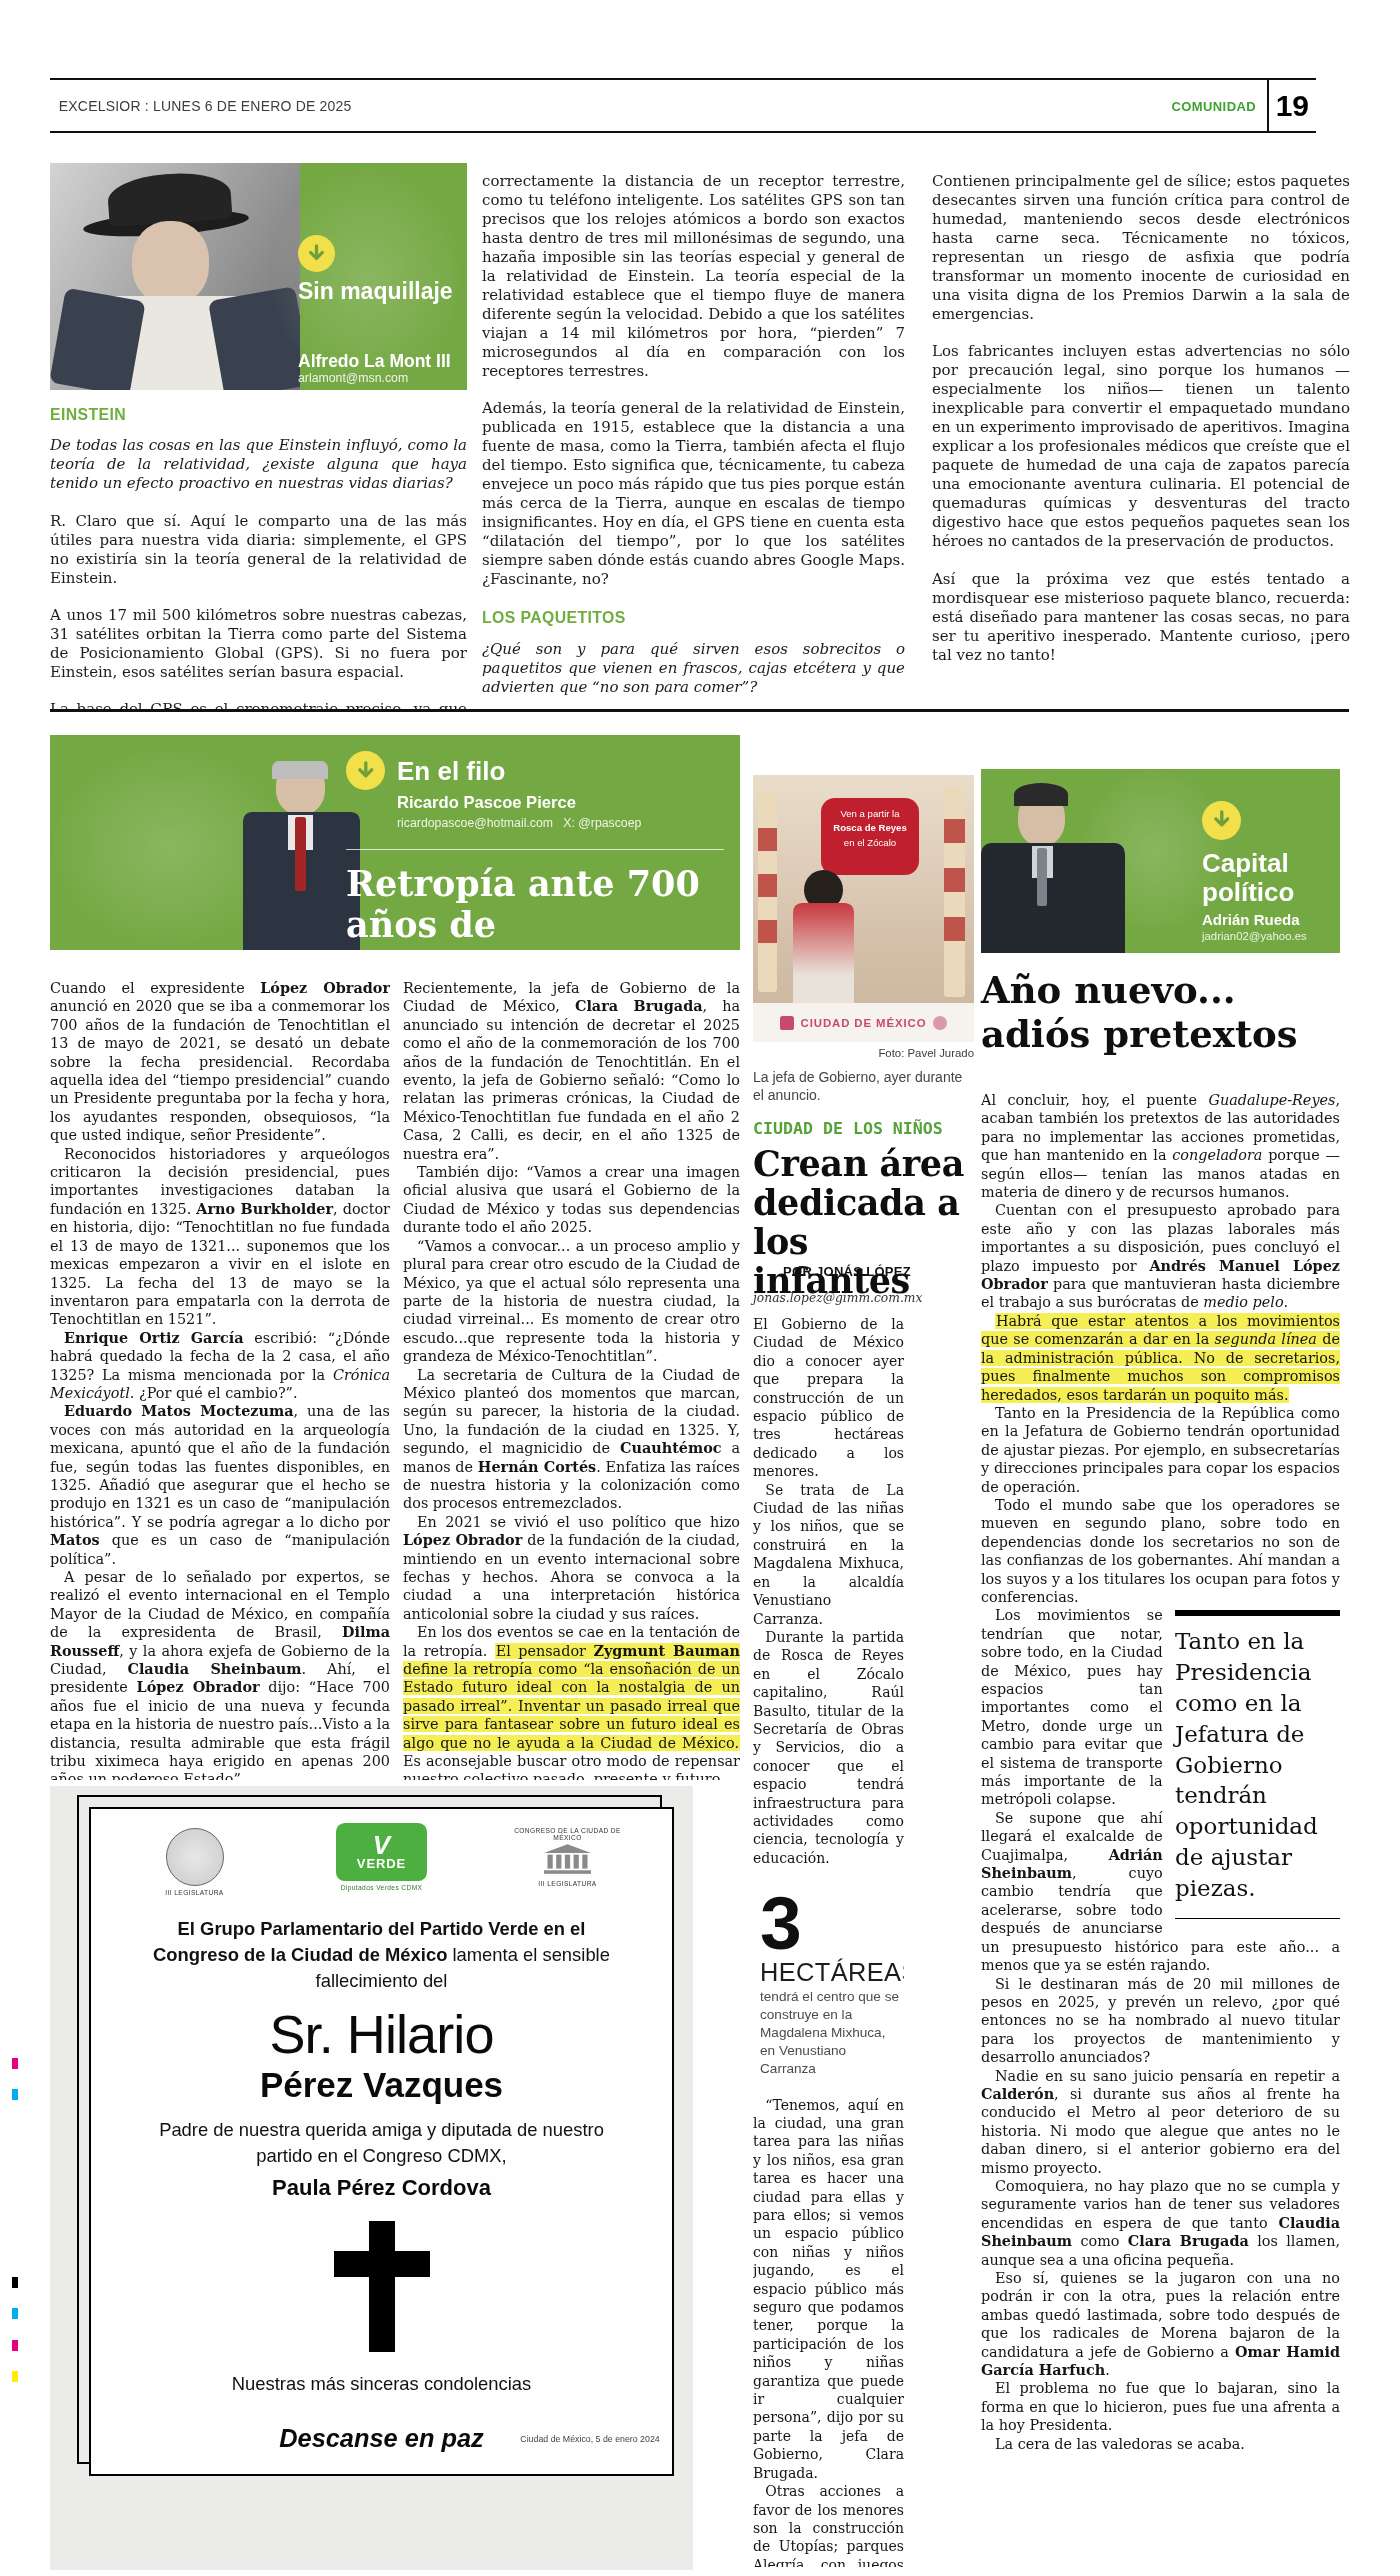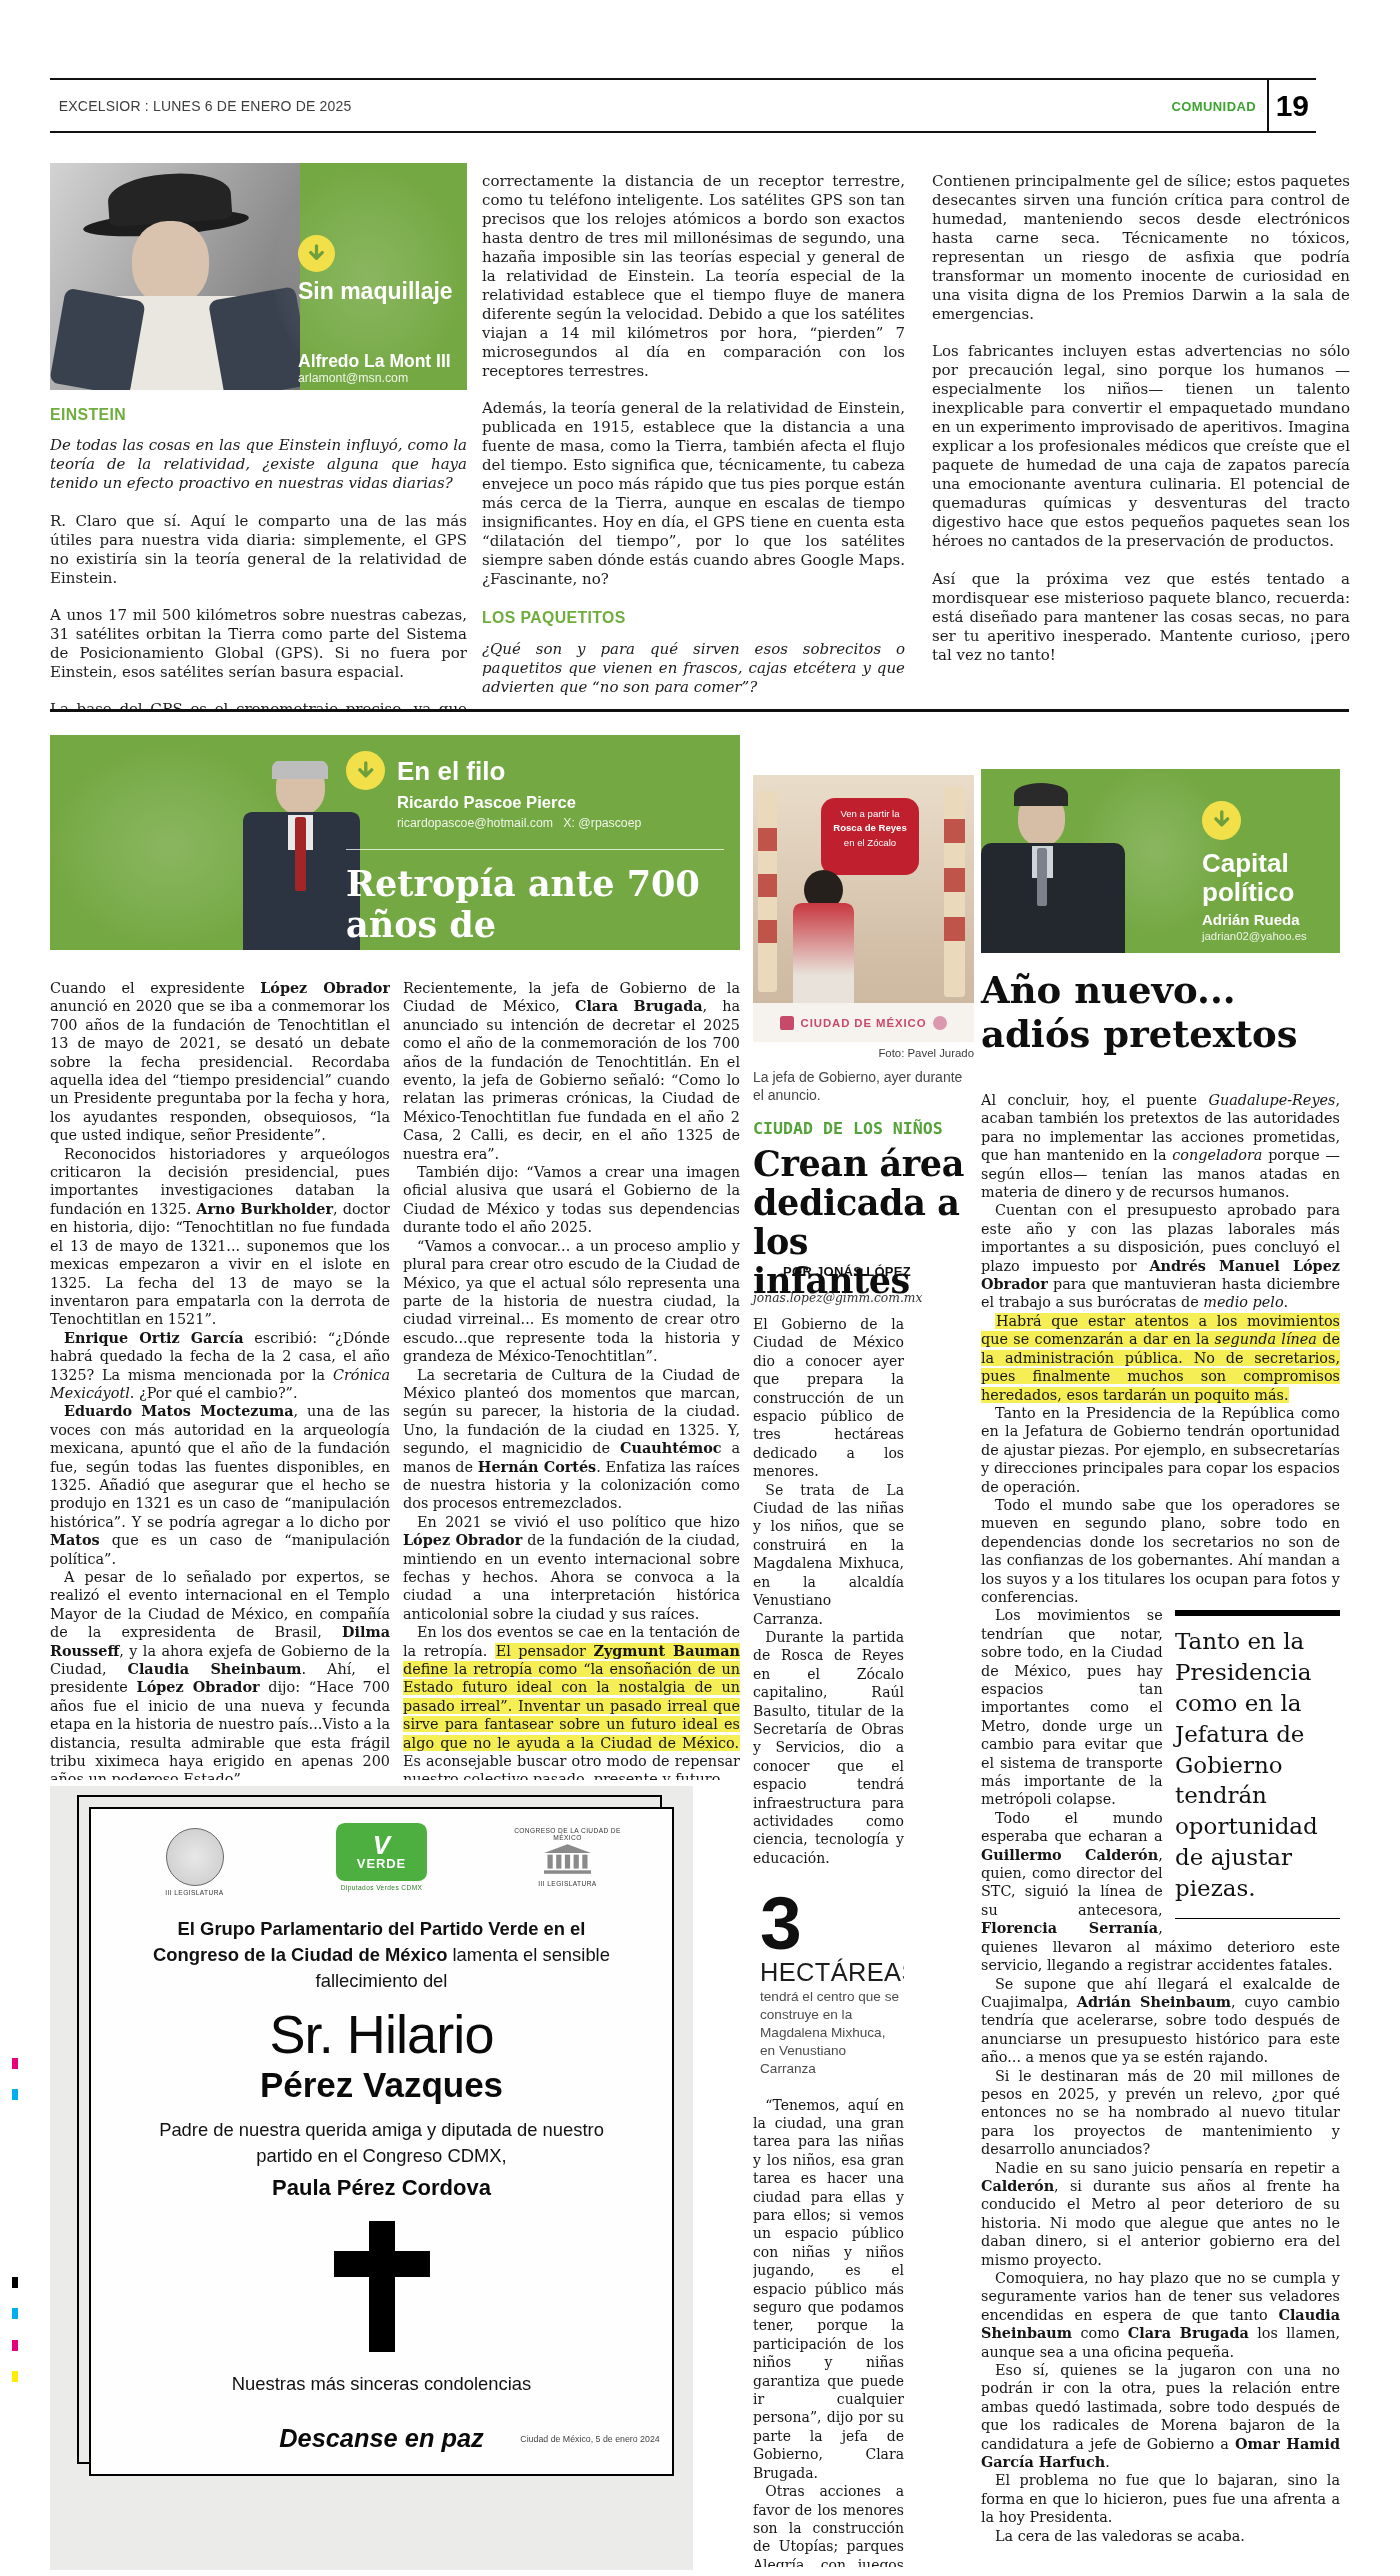--- a/index.html
+++ b/index.html
@@ -232,21 +232,20 @@
   <div class="hl-black" style="left:981px;top:968px;width:368px;font-size:37px;line-height:44px;">Año nuevo...<br>adiós pretextos</div>
 
   <div class="abs art" style="left:981px;top:1091px;width:359px;height:1453px;overflow:hidden;">
     <p class="ni">Al concluir, hoy, el puente <i>Guadalupe-Reyes</i>, acaban también los pretextos de las autoridades para no implementar las acciones prometidas, que han mantenido en la <i>congeladora</i> porque —según ellos— tenían las manos atadas en materia de dinero y de recursos humanos.</p>
     <p>Cuentan con el presupuesto aprobado para este año y con las plazas laborales más importantes a su disposición, pues concluyó el plazo impuesto por <b>Andrés Manuel López Obrador</b> para que mantuvieran hasta diciembre el trabajo a sus burócratas de <i>medio pelo</i>.</p>
     <p><mark>Habrá que estar atentos a los movimientos que se comenzarán a dar en la <i>segunda línea</i> de la administración pública. No de secretarios, pues finalmente muchos son compromisos heredados, esos tardarán un poquito más.</mark></p>
     <p>Tanto en la Presidencia de la República como en la Jefatura de Gobierno tendrán oportunidad de ajustar piezas. Por ejemplo, en subsecretarías y direcciones principales para copar los espacios de operación.</p>
     <p>Todo el mundo sabe que los operadores se mueven en segundo plano, sobre todo en dependencias donde los secretarios no son de las confianzas de los gobernantes. Ahí mandan a los suyos y a los titulares los ocupan para fotos y conferencias.</p>
     <div class="pullquote">Tanto en la Presidencia como en la Jefatura de Gobierno tendrán oportunidad de ajustar piezas.</div>
     <p>Los movimientos se tendrían que notar, sobre todo, en la Ciudad de México, pues hay espacios tan importantes como el Metro, donde urge un cambio para evitar que el sistema de transporte más importante de la metrópoli colapse.</p>
-    <p>Todo el mundo esperaba que echaran a <b>Guillermo Calderón</b>, quien, como director del STC, siguió la línea de su antecesora, <b>Florencia Serranía</b>, quienes llevaron al máximo deterioro este servicio, llegando a registrar accidentes fatales.</p>
     <p>Se supone que ahí llegará el exalcalde de Cuajimalpa, <b>Adrián Sheinbaum</b>, cuyo cambio tendría que acelerarse, sobre todo después de anunciarse un presupuesto histórico para este año... a menos que ya se estén rajando.</p>
     <p>Si le destinaran más de 20 mil millones de pesos en 2025, y prevén un relevo, ¿por qué entonces no se ha nombrado al nuevo titular para los proyectos de mantenimiento y desarrollo anunciados?</p>
     <p>Nadie en su sano juicio pensaría en repetir a <b>Calderón</b>, si durante sus años al frente ha conducido el Metro al peor deterioro de su historia. Ni modo que alegue que antes no le daban dinero, si el anterior gobierno era del mismo proyecto.</p>
     <p>Comoquiera, no hay plazo que no se cumpla y seguramente varios han de tener sus veladores encendidas en espera de que tanto <b>Claudia Sheinbaum</b> como <b>Clara Brugada</b> los llamen, aunque sea a una oficina pequeña.</p>
     <p>Eso sí, quienes se la jugaron con una no podrán ir con la otra, pues la relación entre ambas quedó lastimada, sobre todo después de que los radicales de Morena bajaron de la candidatura a jefe de Gobierno a <b>Omar Hamid García Harfuch</b>.</p>
     <p>El problema no fue que lo bajaran, sino la forma en que lo hicieron, pues fue una afrenta a la hoy Presidenta.</p>
     <p>La cera de las valedoras se acaba.</p>
 
   </div>
 

